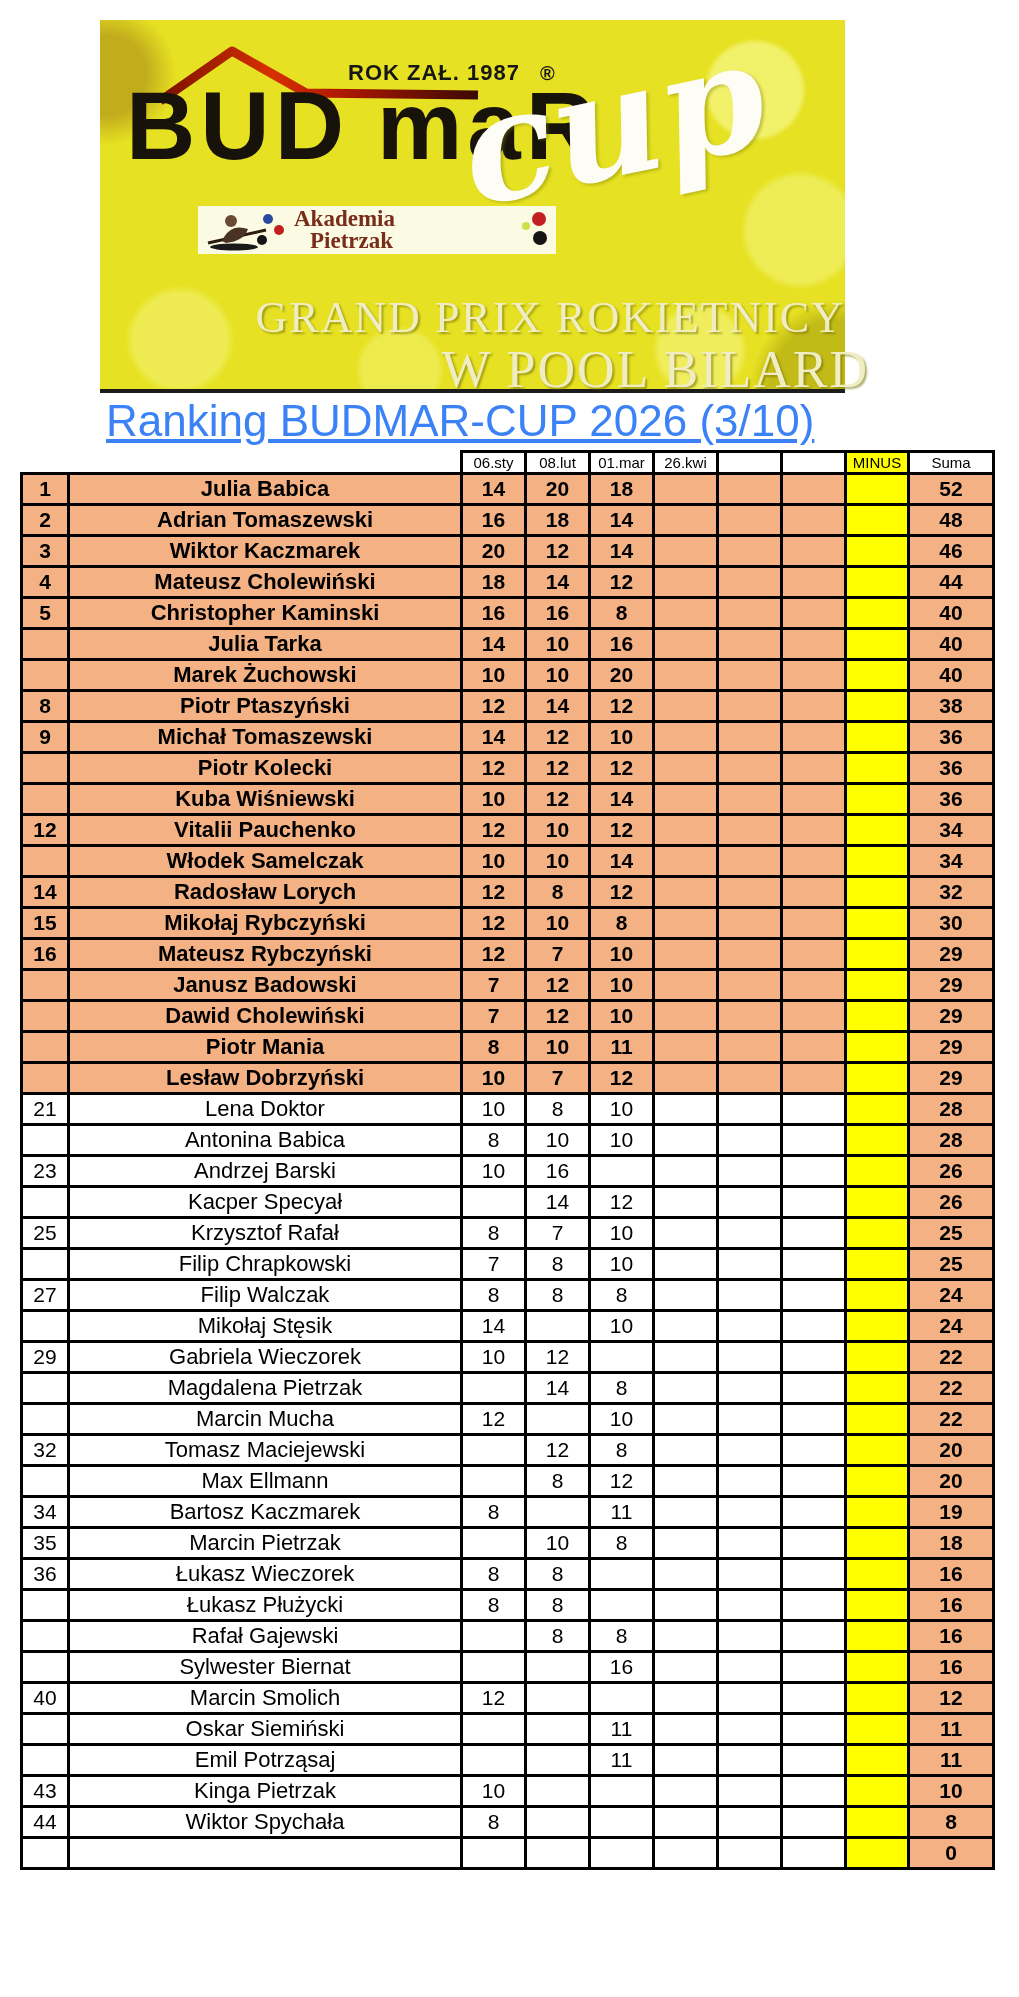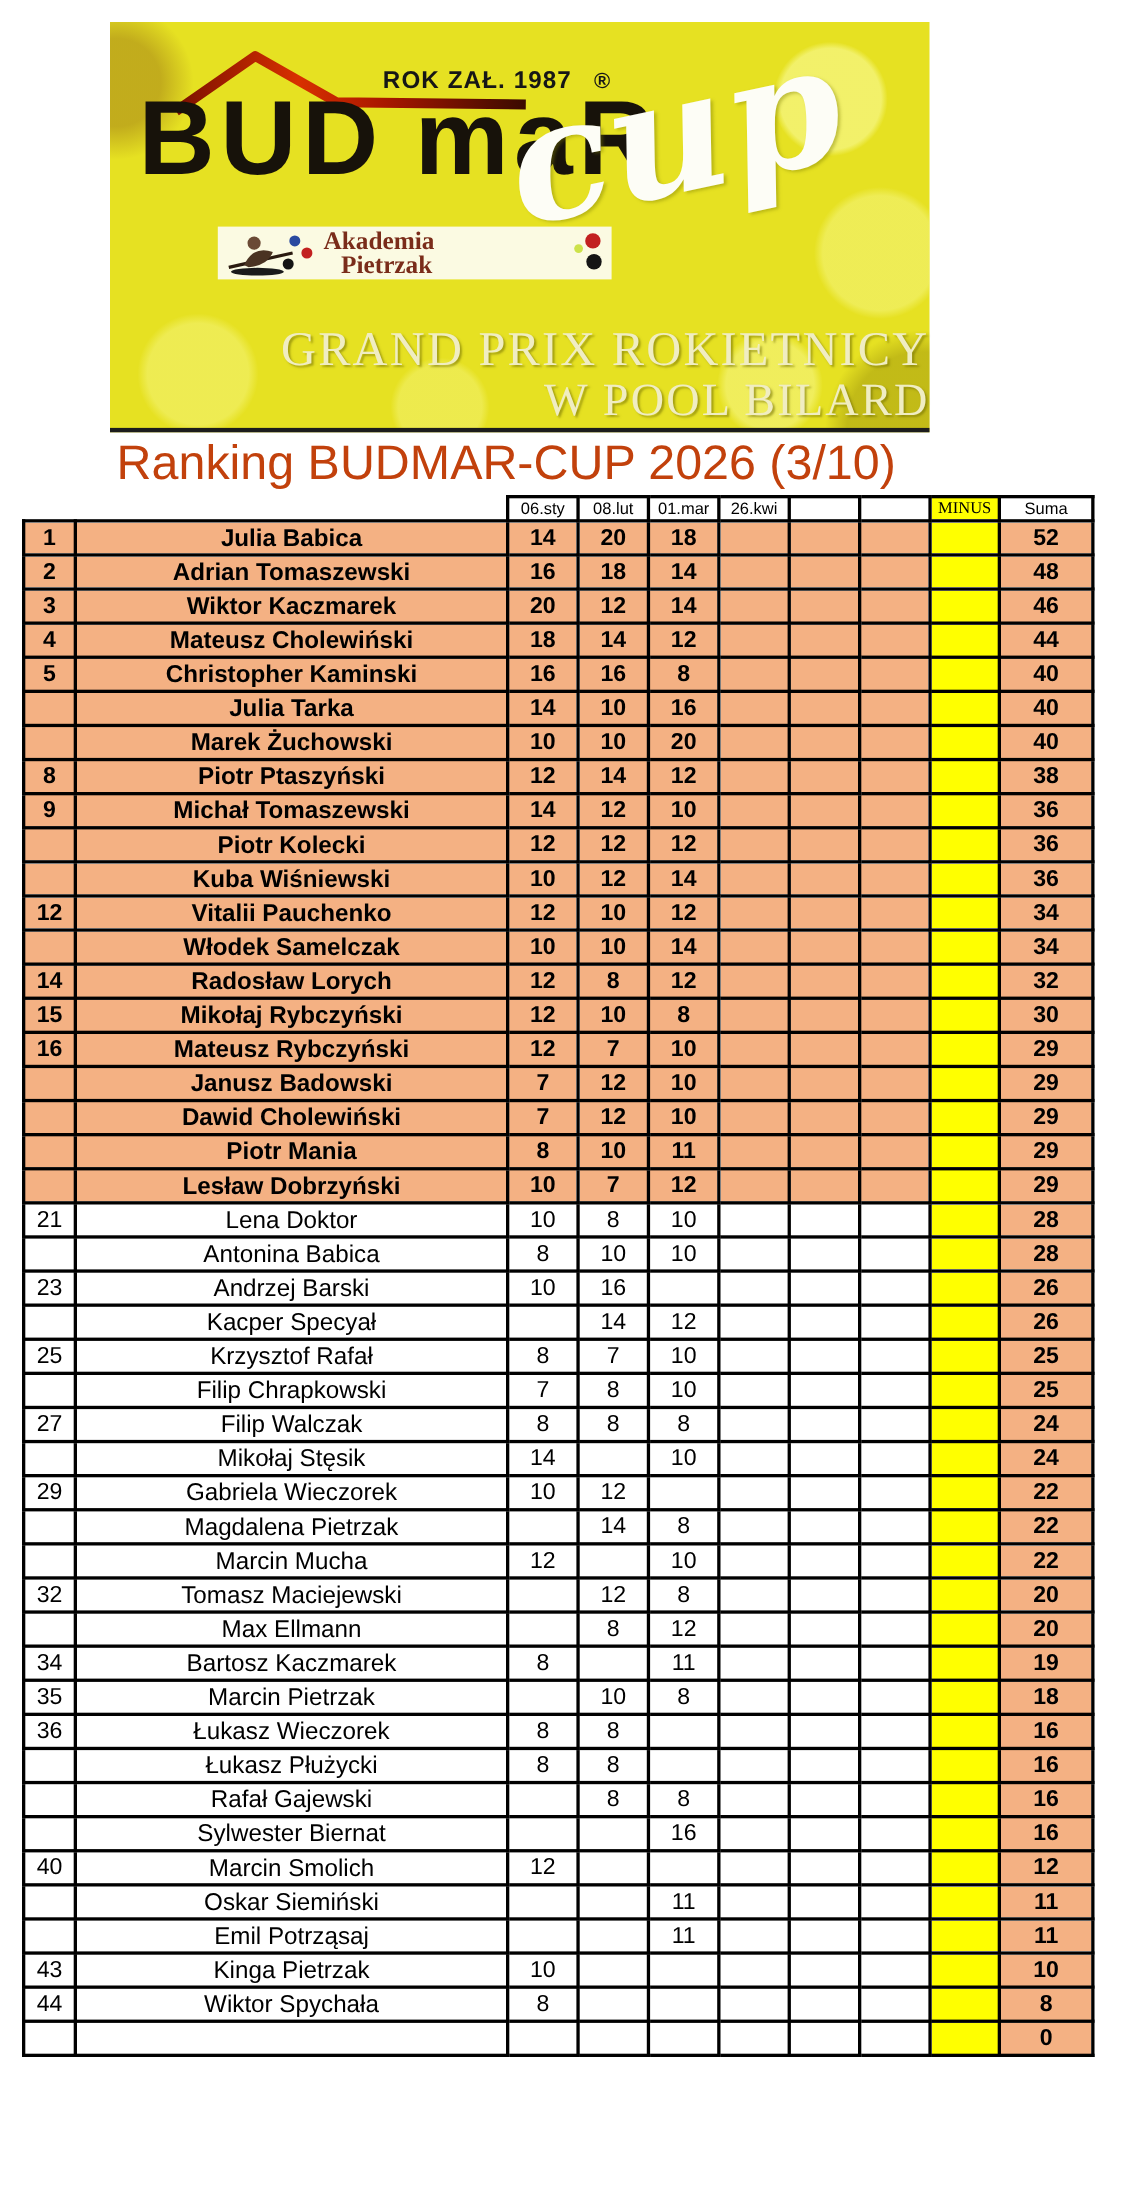--- a/index.html
+++ b/index.html
@@ -49,42 +49,43 @@
     font-size:23px; line-height:0.95; margin-left:4px; white-space:nowrap;
   }
   .badge-text .l2 { margin-left:16px; }
   .badge-balls { margin-left:auto; }
   .gp {
     position:absolute; left:0; width:100%; text-align:right;
     font-family:"Liberation Serif", serif; color:#f0edc2; letter-spacing:2px;
     text-shadow:2px 2px 2px rgba(110,105,0,.55); white-space:nowrap;
   }
   .gp1 { top:272px; font-size:44px; }
-  .gp2 { top:320px; font-size:42px; }
+  .gp2 { top:320px; font-size:52px;margin-left:24px; }
 
   
   .title {
-    position:absolute; left:106px; top:396px; font-size:44px; color:#c2410c;
+    position:absolute; left:106px; top:396px; font-size:44px; color:#3b82f6;
     white-space:nowrap;
+    text-decoration:underline;
   }
 
   
   table.ranking {
     position:absolute; left:20px; top:450px; width:972px;
     border-collapse:collapse; table-layout:fixed;
   }
   .ranking th, .ranking td {
     border:3px solid #000; padding:0; overflow:hidden; white-space:nowrap;
     text-align:center; box-sizing:border-box;
   }
   .ranking thead th {
     height:22px; font-size:15px; font-weight:normal; background:#ffffff;
   }
   .ranking thead th.corner { border:none; background:transparent; }
-  .ranking thead th.minus-h { background:#ffff00;font-family:Liberation Serif, serif; }
+  .ranking thead th.minus-h { background:#ffff00; }
   .ranking tbody td { height:31px; font-size:21px; color:#000; }
   .ranking tbody td.name { font-size:22px; }
   .ranking tr.hl td { background:#f4b183; font-weight:bold; }
   .ranking tr.plain td { background:#ffffff; font-weight:normal; }
   .ranking tbody td.minus { background:#ffff00; }
   .ranking tbody td.suma  { background:#f4b183; font-weight:bold; }
 </style>
 </head>
 <body>
 

